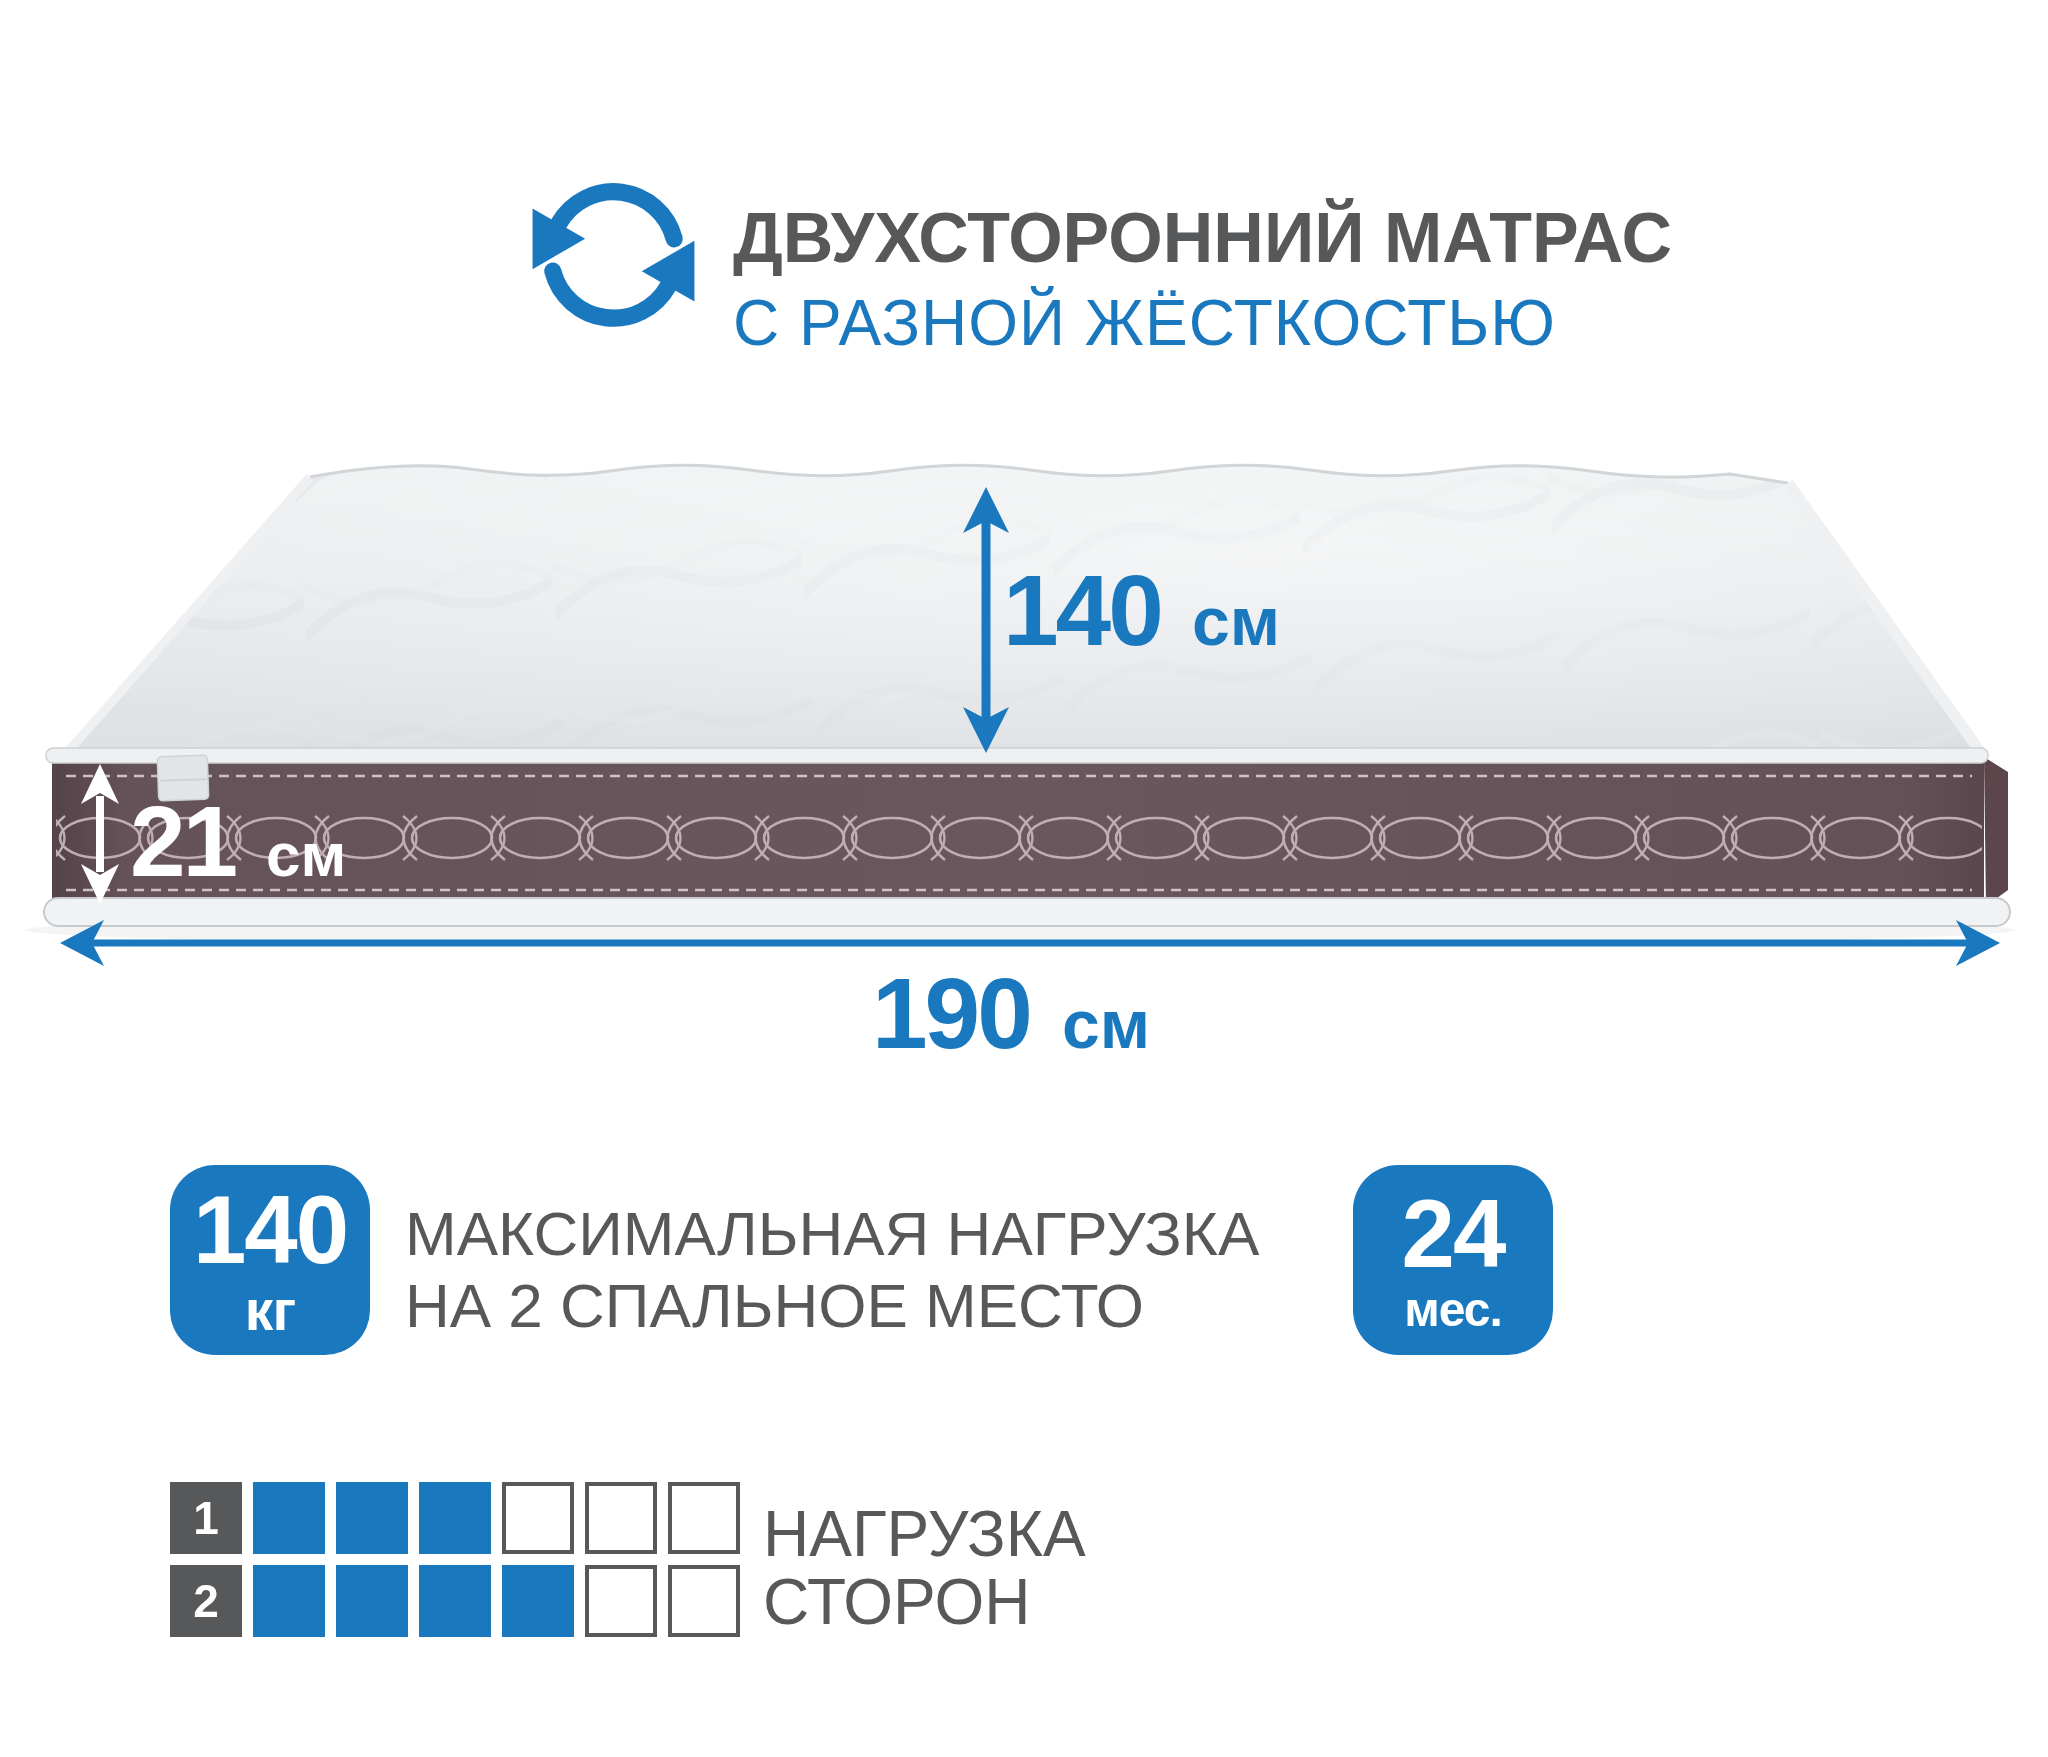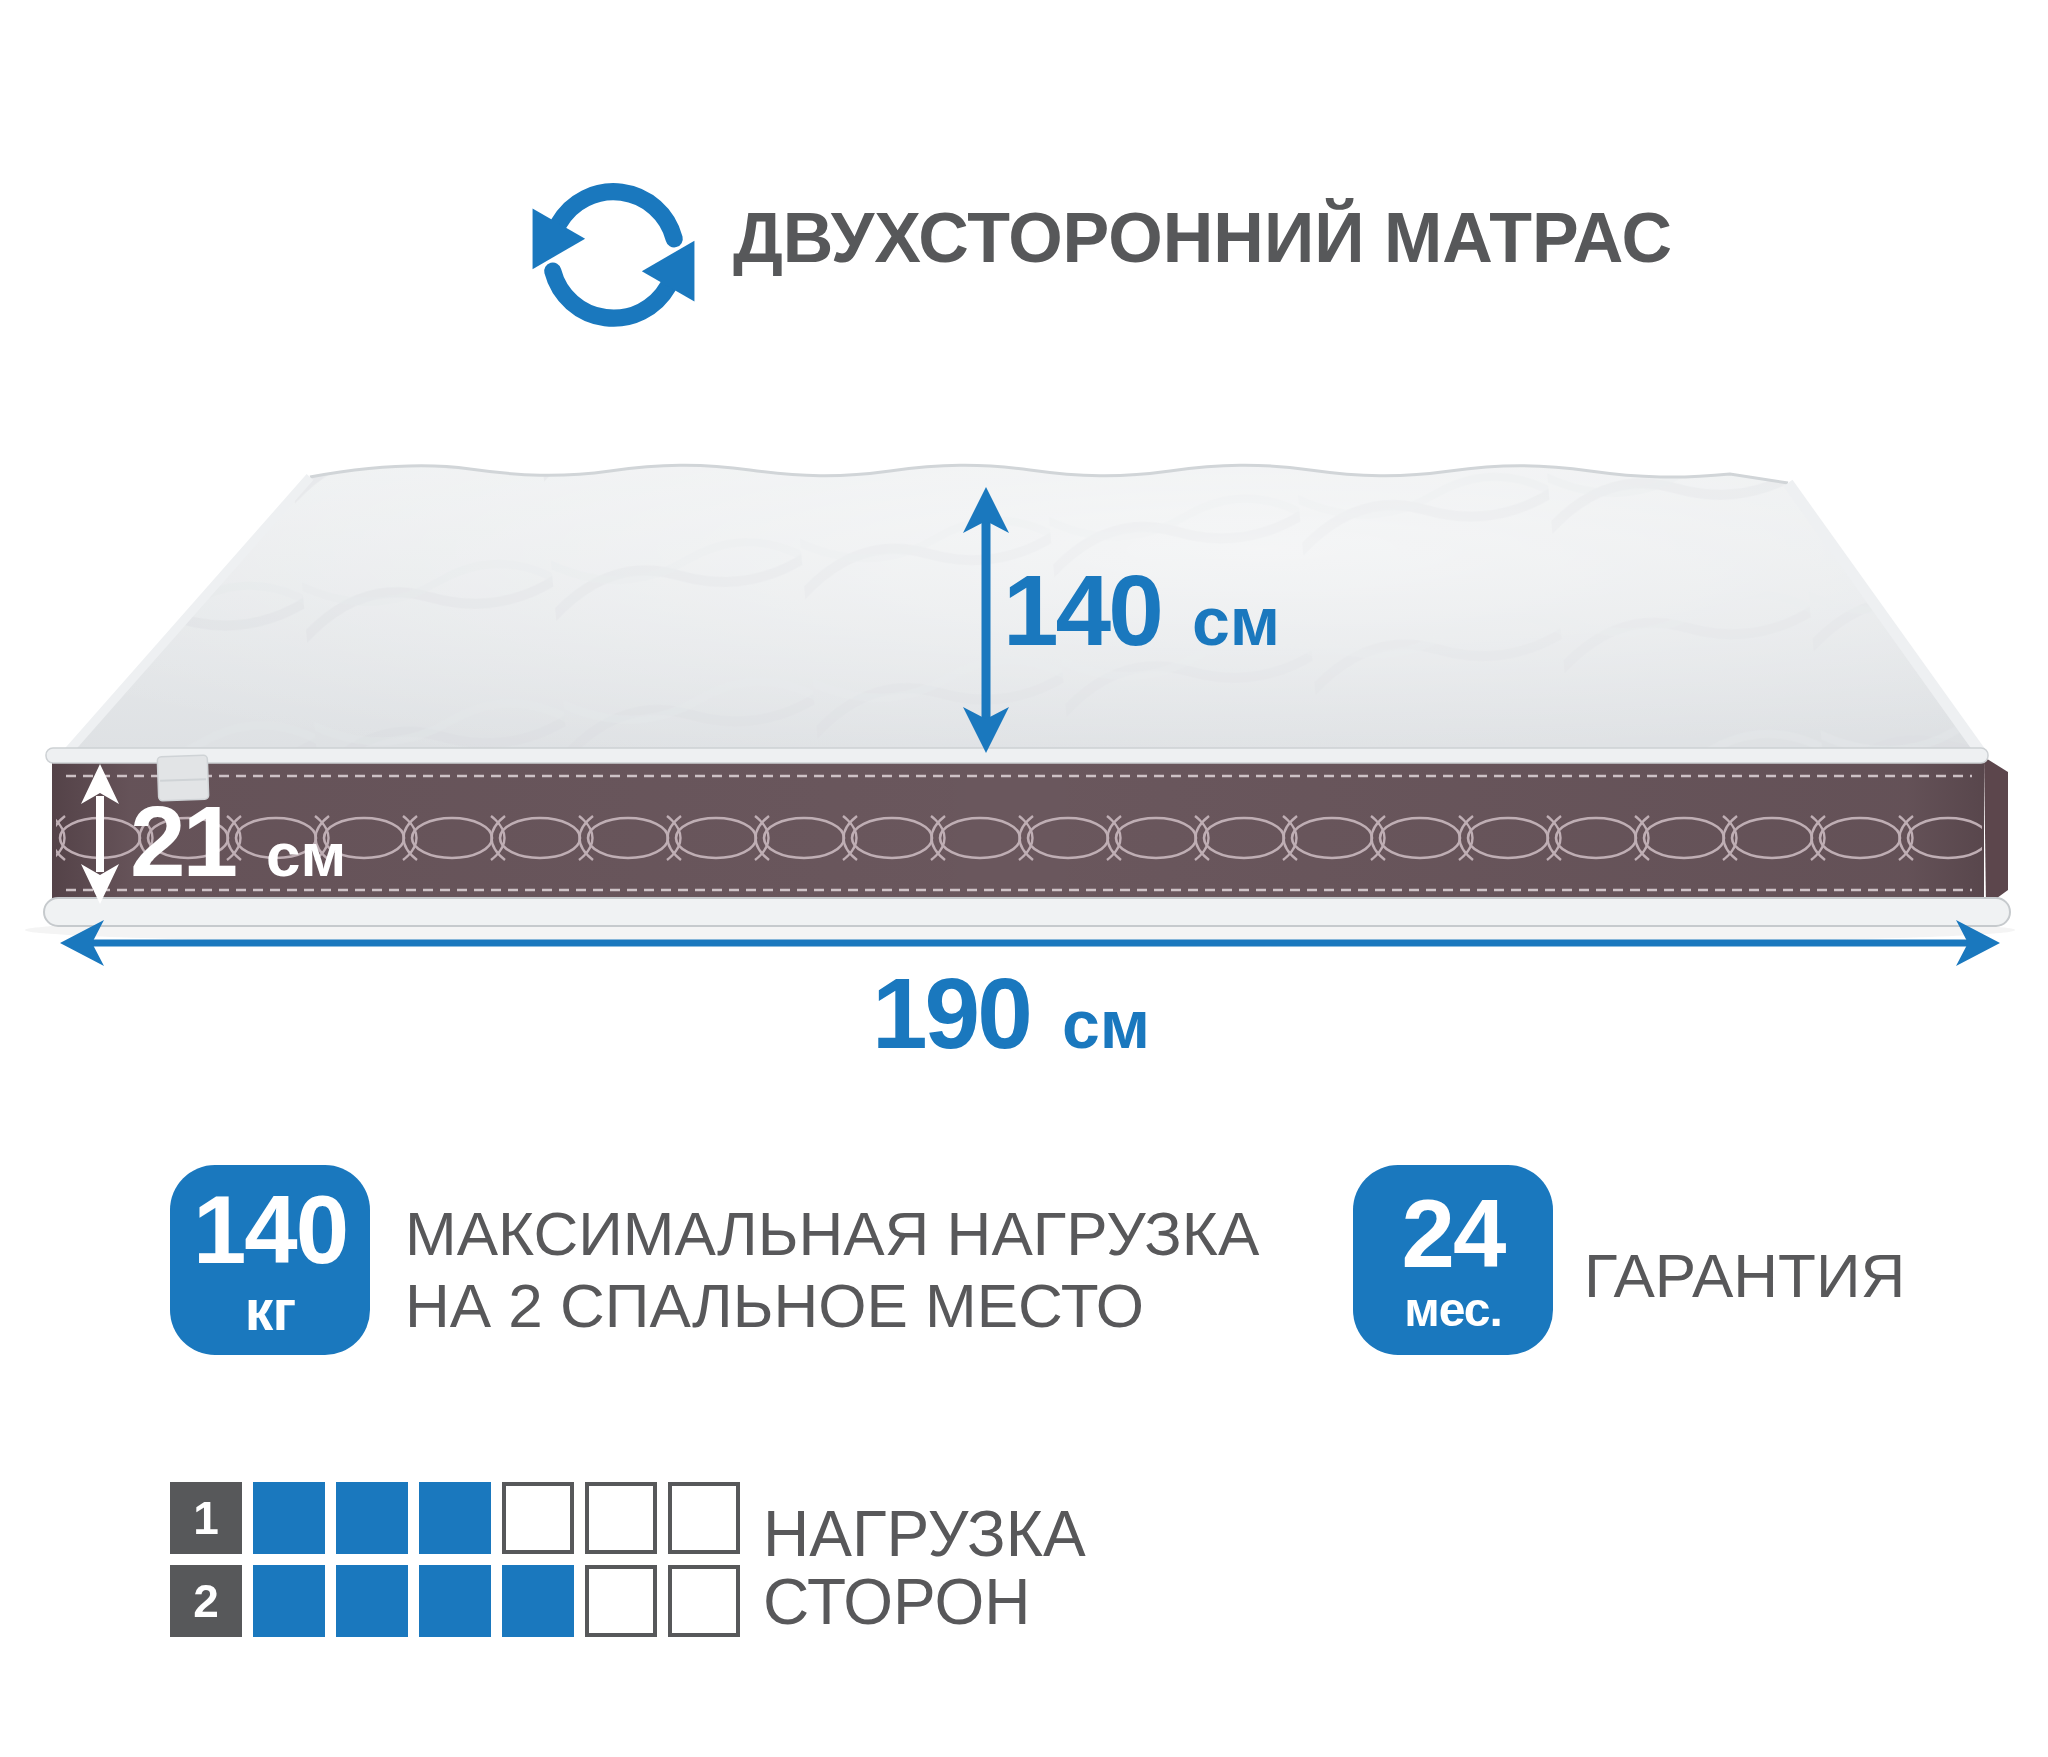--- a/index.html
+++ b/index.html
@@ -50,20 +50,21 @@
 <div id="canvas">
 
   <svg class="abs" style="left:523px;top:172px;" width="185" height="172" viewBox="0 0 180 170">
     <path d="M 148,66 A 62,62 0 0 0 34,51" fill="none" stroke="#1a78be" stroke-width="17" stroke-linecap="round"></path>
     <polygon points="8,96 8,36 60,66" fill="#1a78be"></polygon>
     <path d="M 28,98 A 62,62 0 0 0 142,113" fill="none" stroke="#1a78be" stroke-width="17" stroke-linecap="round"></path>
     <polygon points="168,68 168,128 116,98" fill="#1a78be"></polygon>
   </svg>
 
   <div class="abs title">ДВУХСТОРОННИЙ МАТРАС</div>
+  <div class="abs subtitle">С РАЗНОЙ ЖЁСТКОСТЬЮ</div>
 
   <svg class="abs" style="left:0;top:0;" width="2048" height="1757" viewBox="0 0 2048 1757">
     <defs>
       <linearGradient id="topGrad" x1="0" y1="0" x2="0.2" y2="1">
         <stop offset="0" stop-color="#eff1f2"></stop>
         <stop offset="1" stop-color="#dcdfe2"></stop>
       </linearGradient>
       <radialGradient id="sheen" cx="0.62" cy="0.3" r="0.75">
         <stop offset="0" stop-color="#ffffff" stop-opacity="0.55"></stop>
         <stop offset="1" stop-color="#ffffff" stop-opacity="0"></stop>
@@ -164,21 +165,20 @@
   </div>
   <div class="abs info-label" style="left:405px;top:1198px;">
     <div>МАКСИМАЛЬНАЯ НАГРУЗКА</div>
     <div>НА 2 СПАЛЬНОЕ МЕСТО</div>
   </div>
 
   <div class="abs badge badge2" style="left:1353px;top:1165px;align-items:center;">
     <div class="badge-value">24</div>
     <div class="badge-unit">мес.</div>
   </div>
-  <div class="abs info-label" style="left:1584px;top:1240px;">ГАРАНТИЯ</div>
 
   <div class="abs firm-row" style="left:170px;top:1482px;">
     <div class="sq sq-label">1</div>
     <div class="firm-row">
         <div class="sq sq-filled"></div>
         <div class="sq sq-filled"></div>
         <div class="sq sq-filled"></div>
         <div class="sq sq-empty"></div>
         <div class="sq sq-empty"></div>
         <div class="sq sq-empty"></div>

